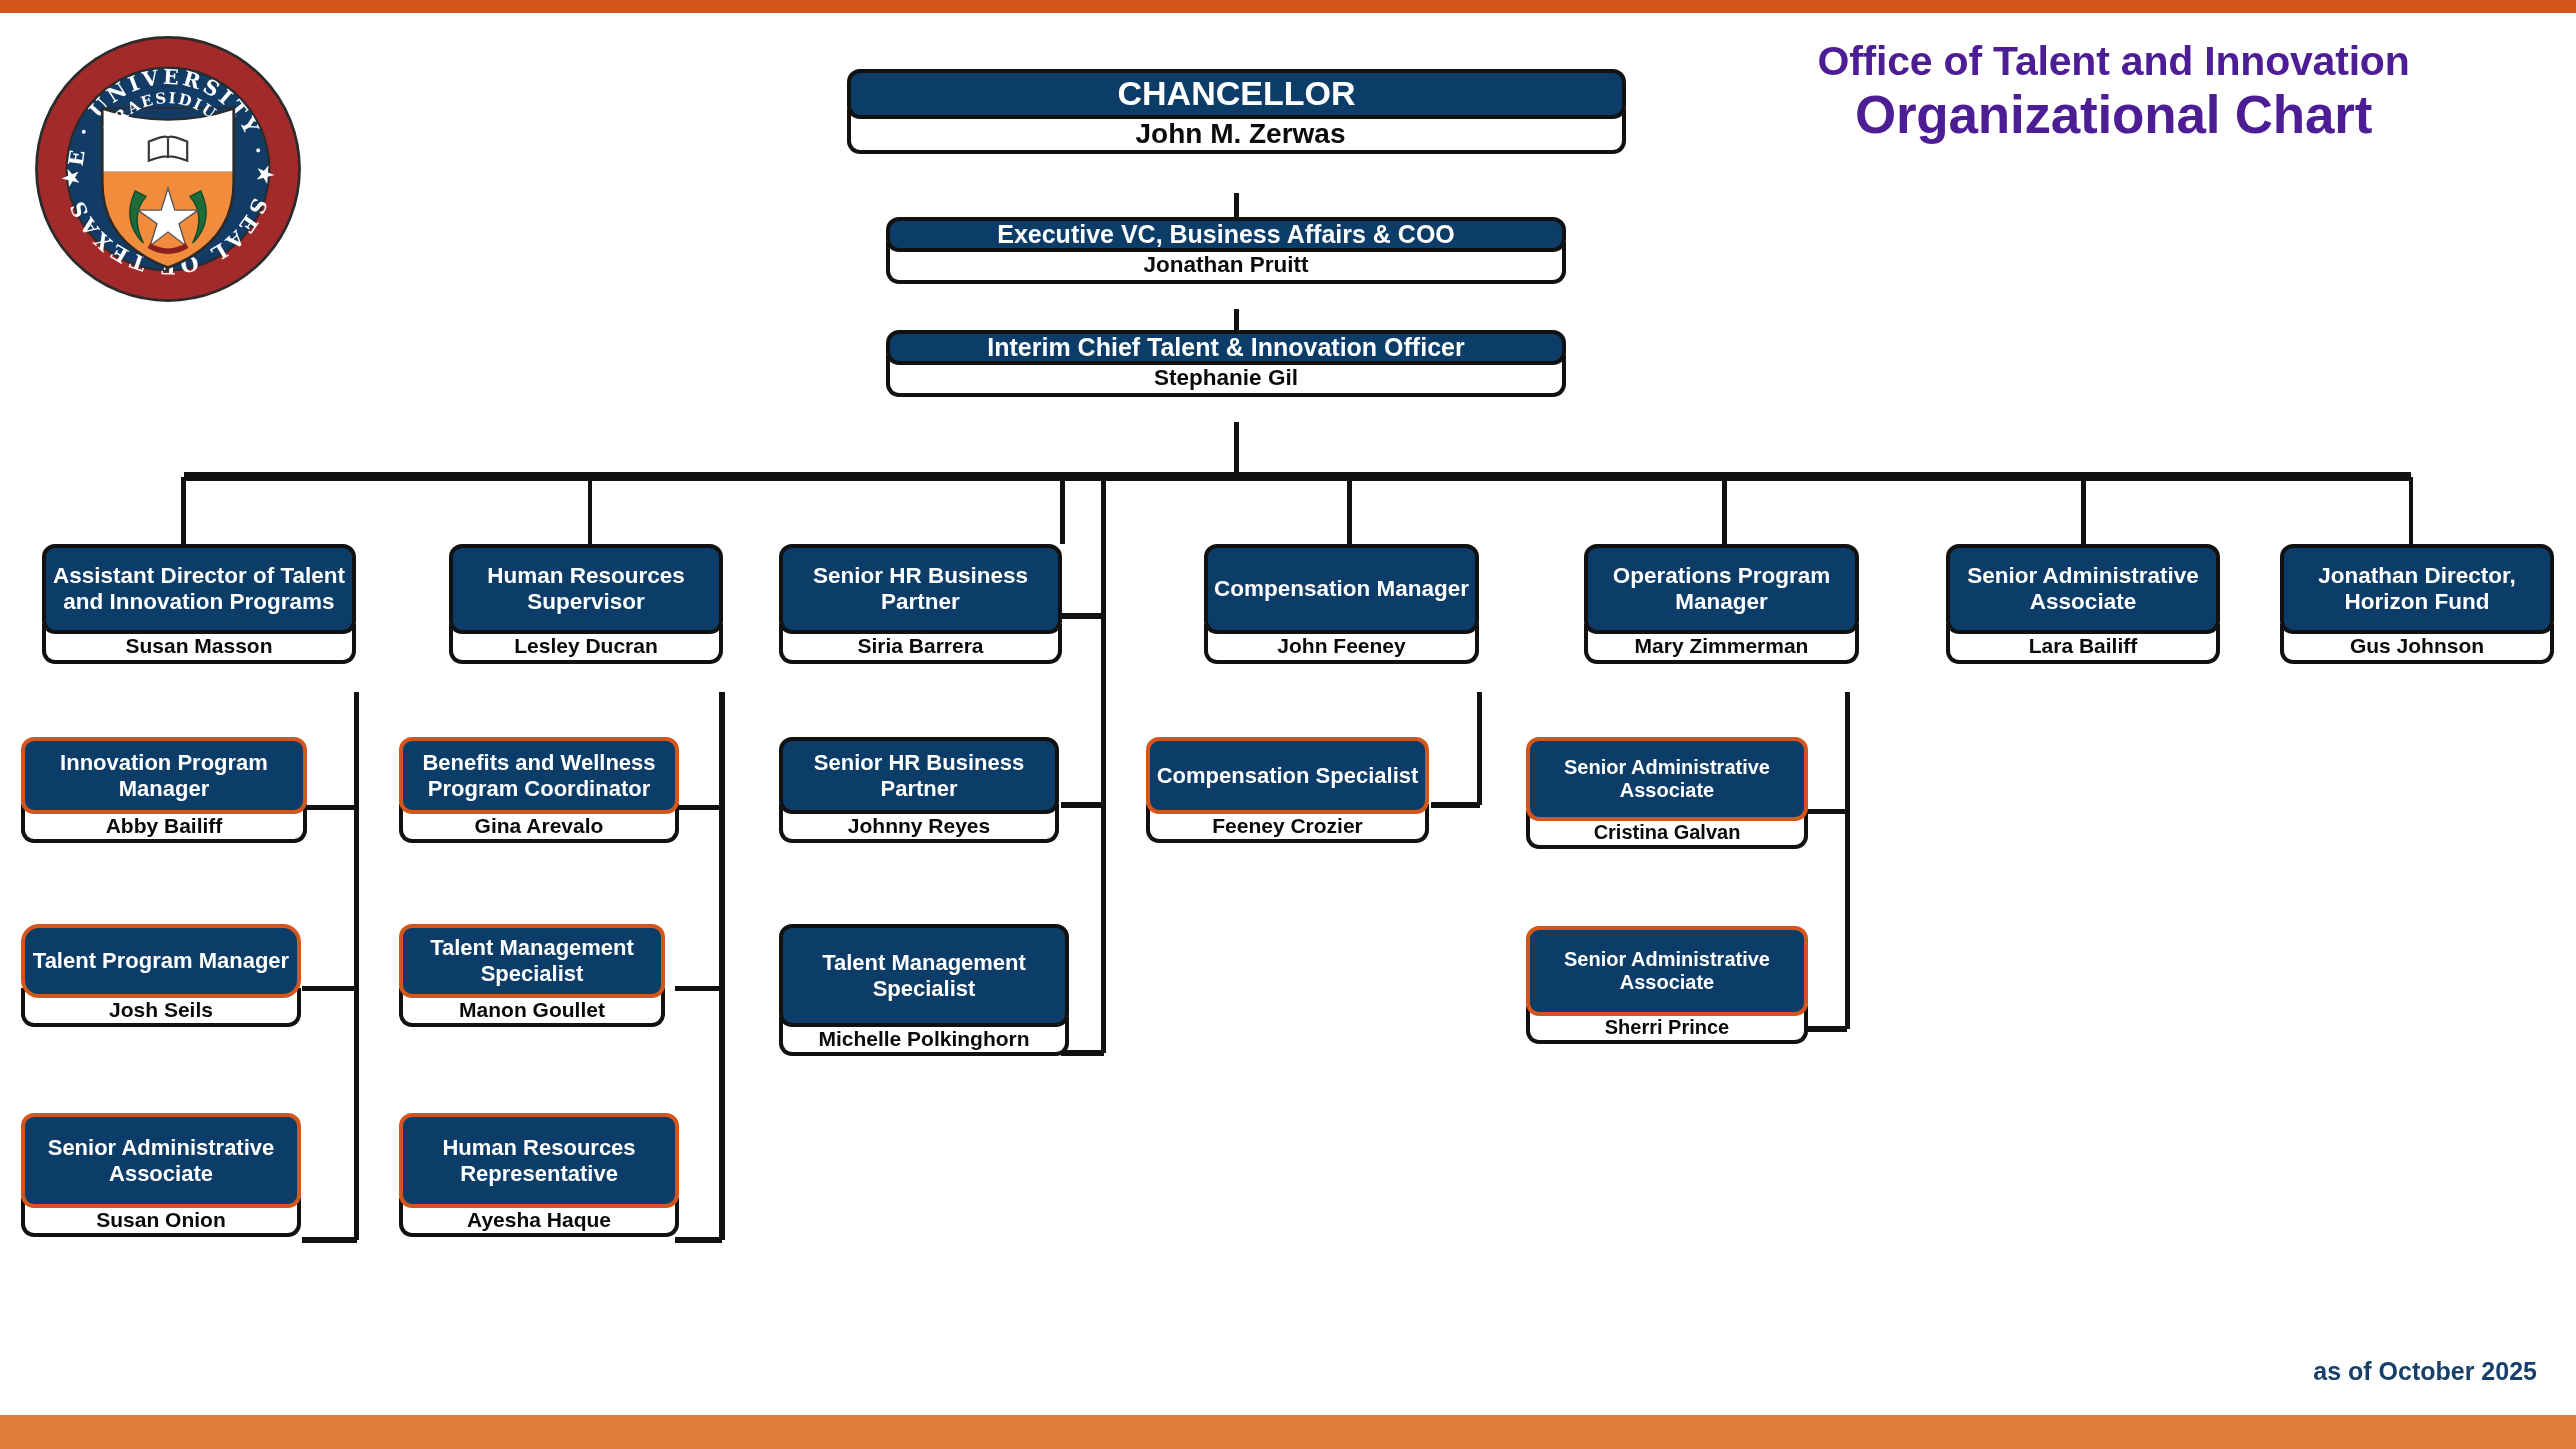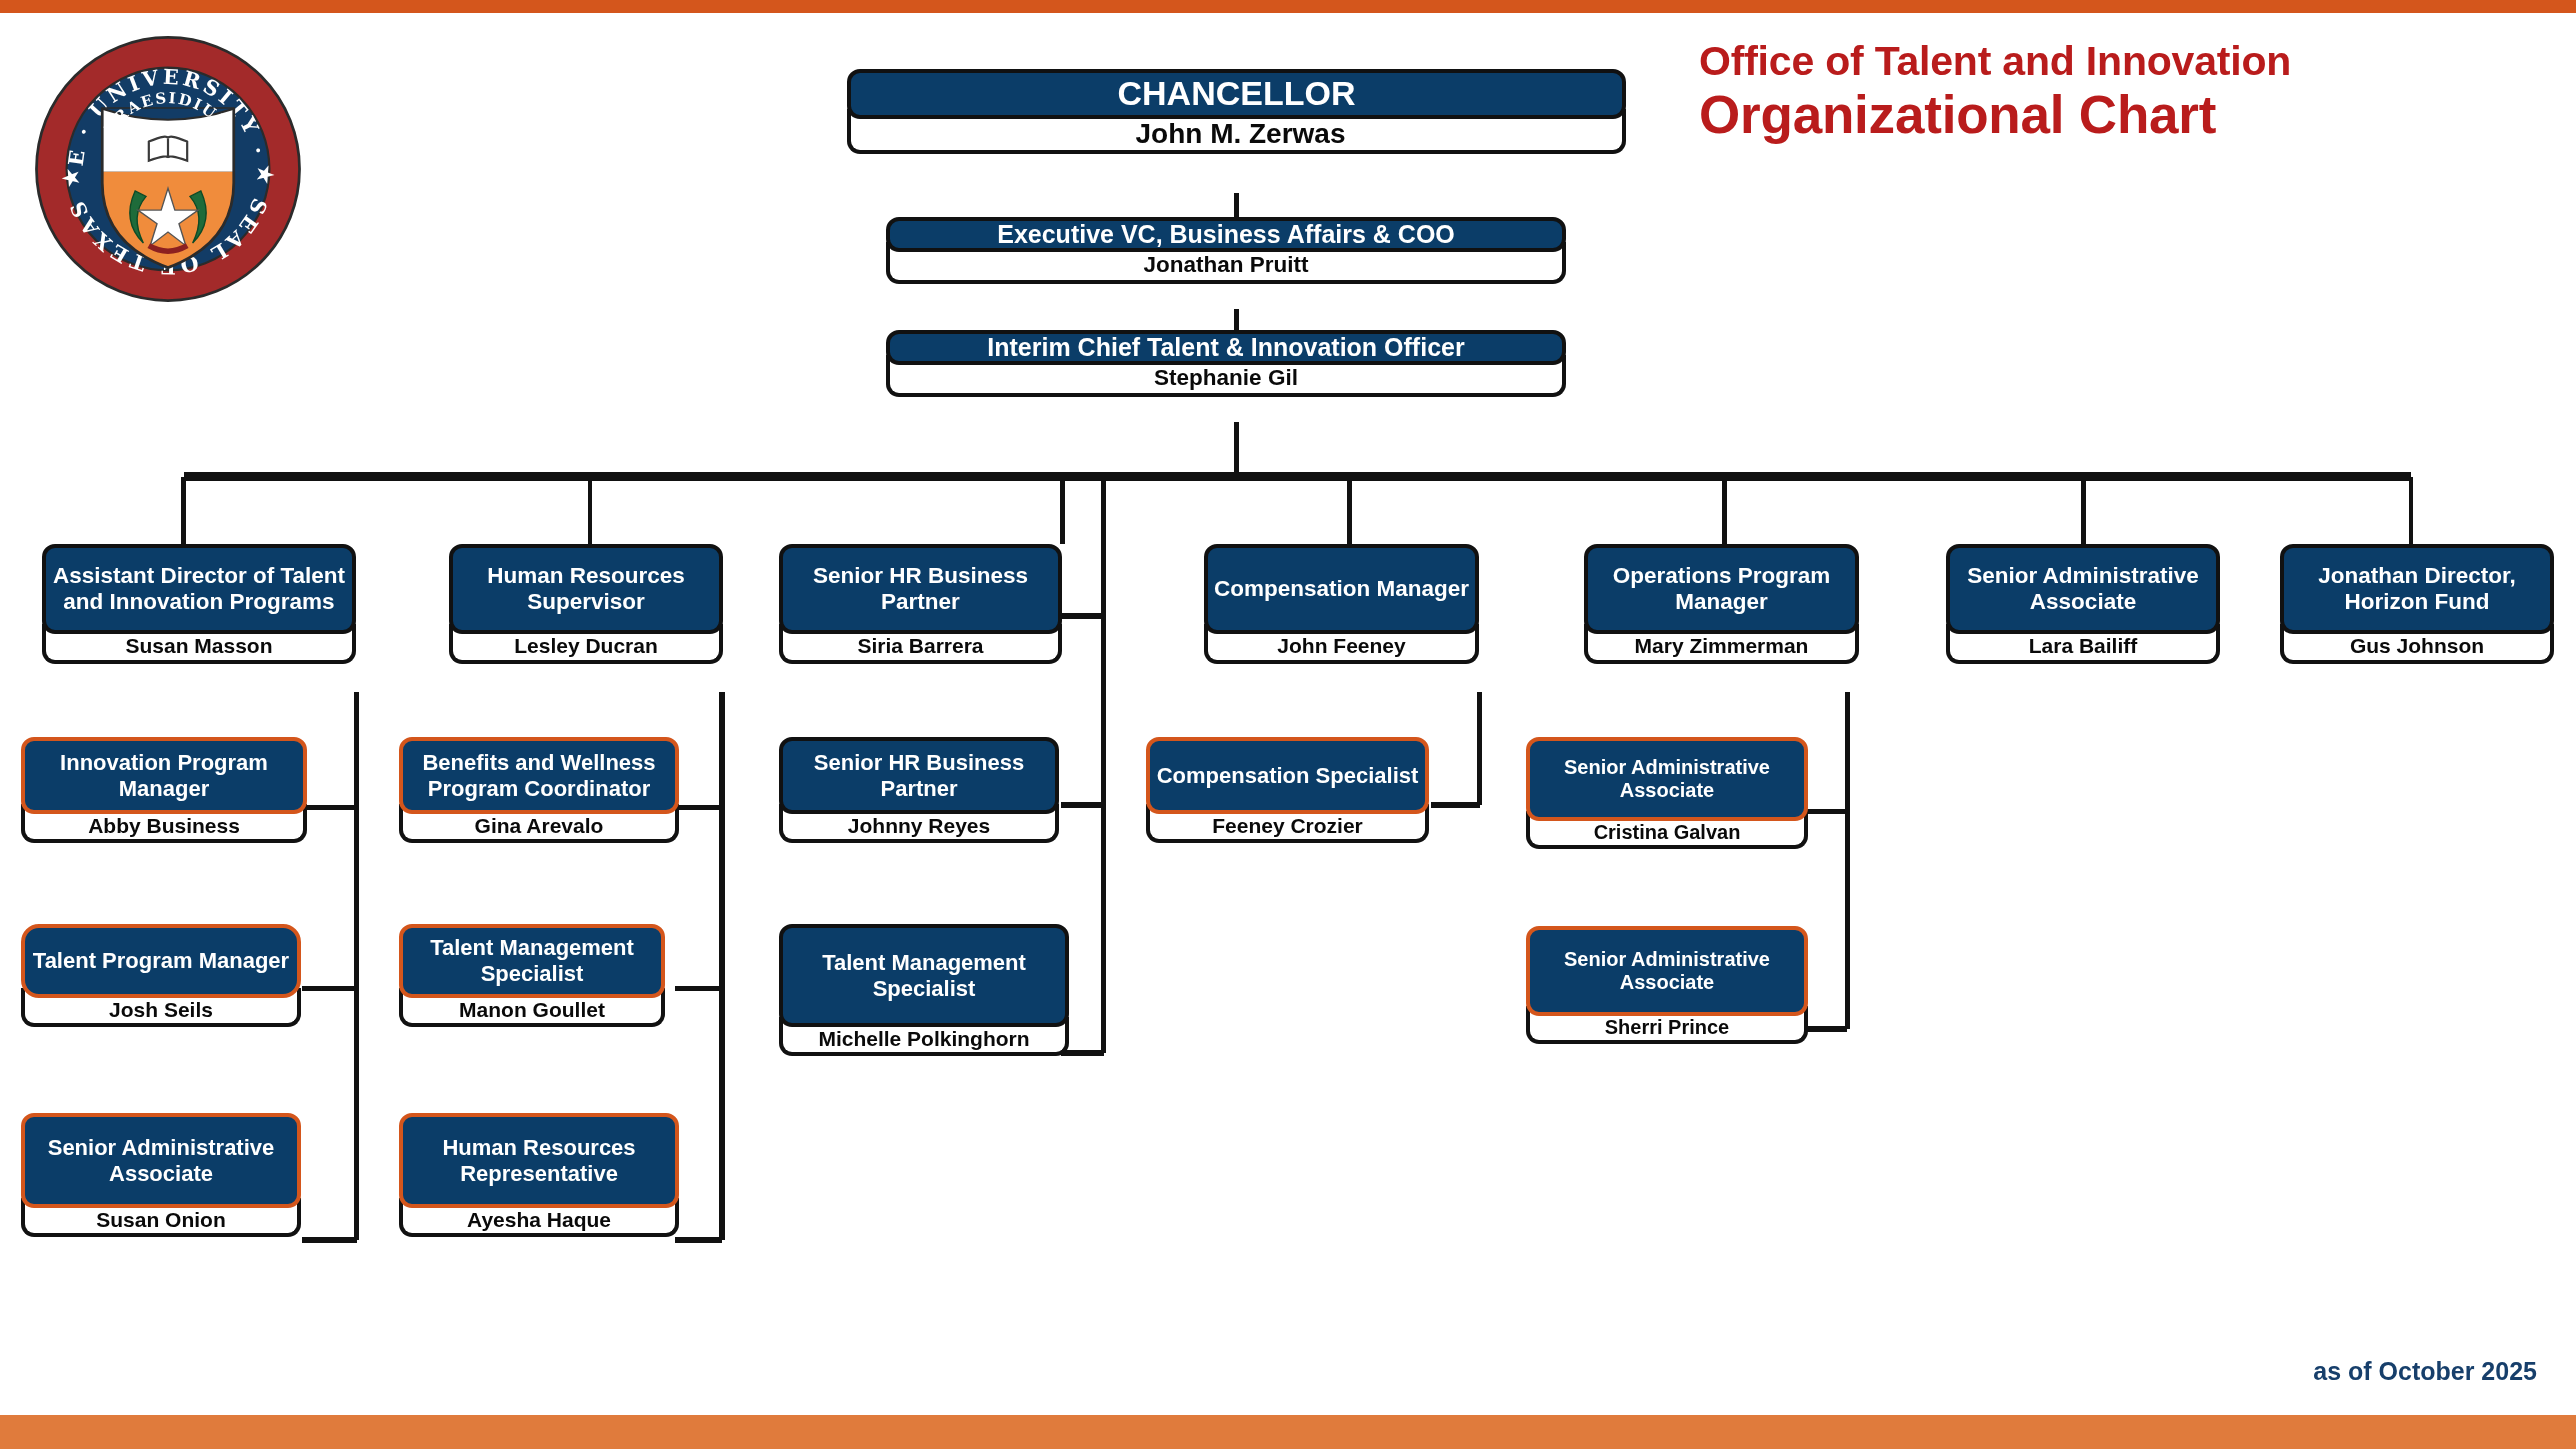--- a/index.html
+++ b/index.html
@@ -20,22 +20,22 @@
     position:absolute; left:0; bottom:0; width:2576px; height:34px;
     background:#E07B3C;
   }
 
   
   .seal { position:absolute; left:31px; top:32px; width:274px; height:274px; }
   .seal svg { width:100%; height:100%; display:block; }
 
   
   .title-block {
-    position:absolute; right:24px; top:39px; width:853px;
-    color:#b91c1c;
+    position:absolute; right:36px; top:39px; width:853px;
+    text-align:center; color:#4c1d95;
     font-weight:bold; line-height:1.12;
   }
   .title-l1 { font-size:41px; letter-spacing:-0.2px; }
   .title-l2 { font-size:53px; letter-spacing:-0.2px; }
 
   .asof {
     position:absolute; right:39px; bottom:63px;
     color:#173F6B; font-size:25px; font-weight:bold;
   }
 
@@ -202,21 +202,21 @@
   <div class="nm">Stephanie Gil</div>
 </div>
 
 <div class="node s-lead" style="left:42px; top:544px; width:314px;">
   <div class="ttl" style="height:90px;">Assistant Director of Talent and Innovation Programs</div>
   <div class="nm">Susan Masson</div>
 </div>
 
 <div class="node s-sub accent" style="left:21px; top:737px; width:286px;">
   <div class="ttl" style="height:77px;">Innovation Program Manager</div>
-  <div class="nm">Abby Business</div>
+  <div class="nm">Abby Bailiff</div>
 </div>
 
 <div class="node s-sub accent" style="left:21px; top:924px; width:280px;">
   <div class="ttl" style="height:74px;border-radius:18px;">Talent Program Manager</div>
   <div class="nm">Josh Seils</div>
 </div>
 
 <div class="node s-sub accent" style="left:21px; top:1113px; width:280px;">
   <div class="ttl" style="height:95px;">Senior Administrative Associate</div>
   <div class="nm">Susan Onion</div>

